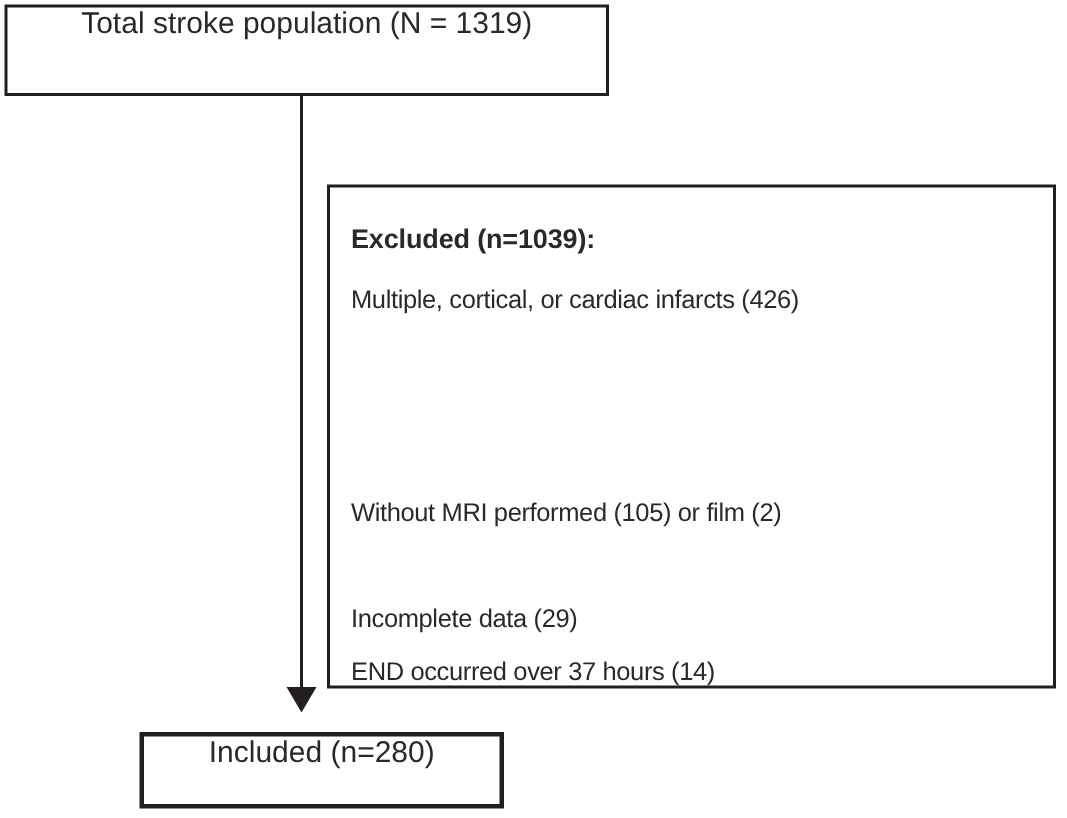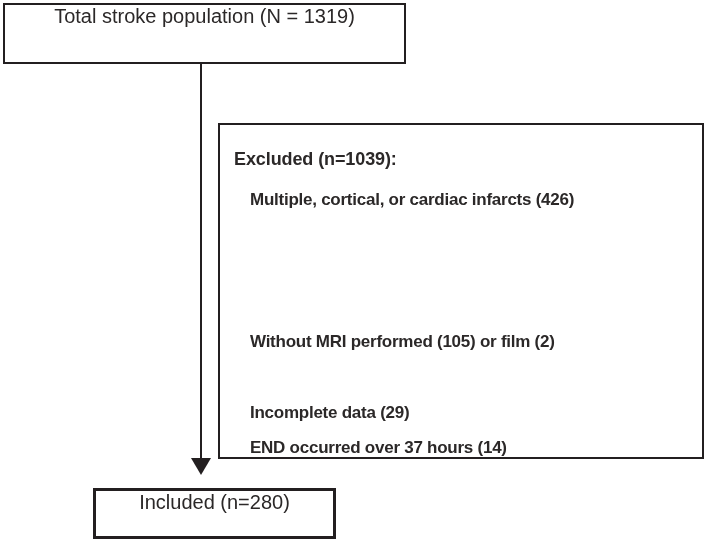--- a/index.html
+++ b/index.html
@@ -48,27 +48,26 @@
   .ex-heading{
     position:absolute;
     left:14px; top:24px;
     font-size:18px;
     font-weight:bold;
     white-space:nowrap;
     letter-spacing:-0.1px;
   }
   .ex-item{
     position:absolute;
-    left:30px;
+    left:14px;
     height:18px;
     line-height:18px;
     font-size:17px;
     letter-spacing:-0.25px;
     white-space:nowrap;
-    font-weight:bold;
   }
   .arrow-line{
     position:absolute;
     left:200px; top:64px;
     width:2px; height:395px;
     background:var(--border);
   }
   .arrow-head{
     position:absolute;
     left:191px; top:458px;

